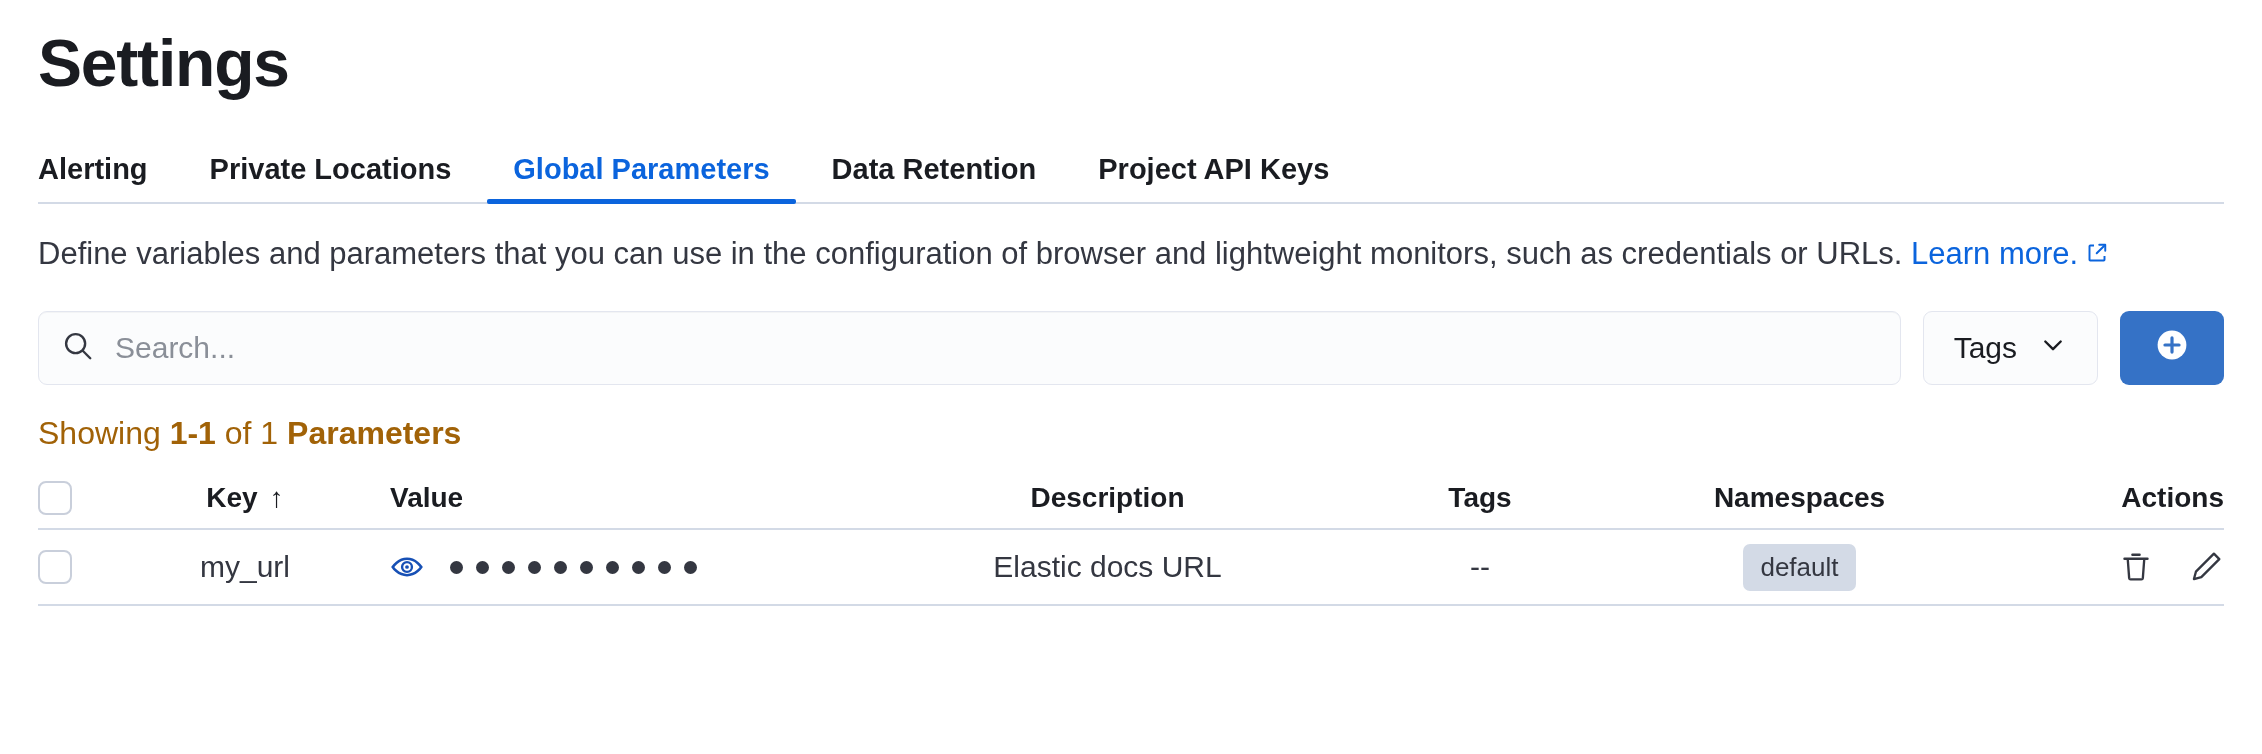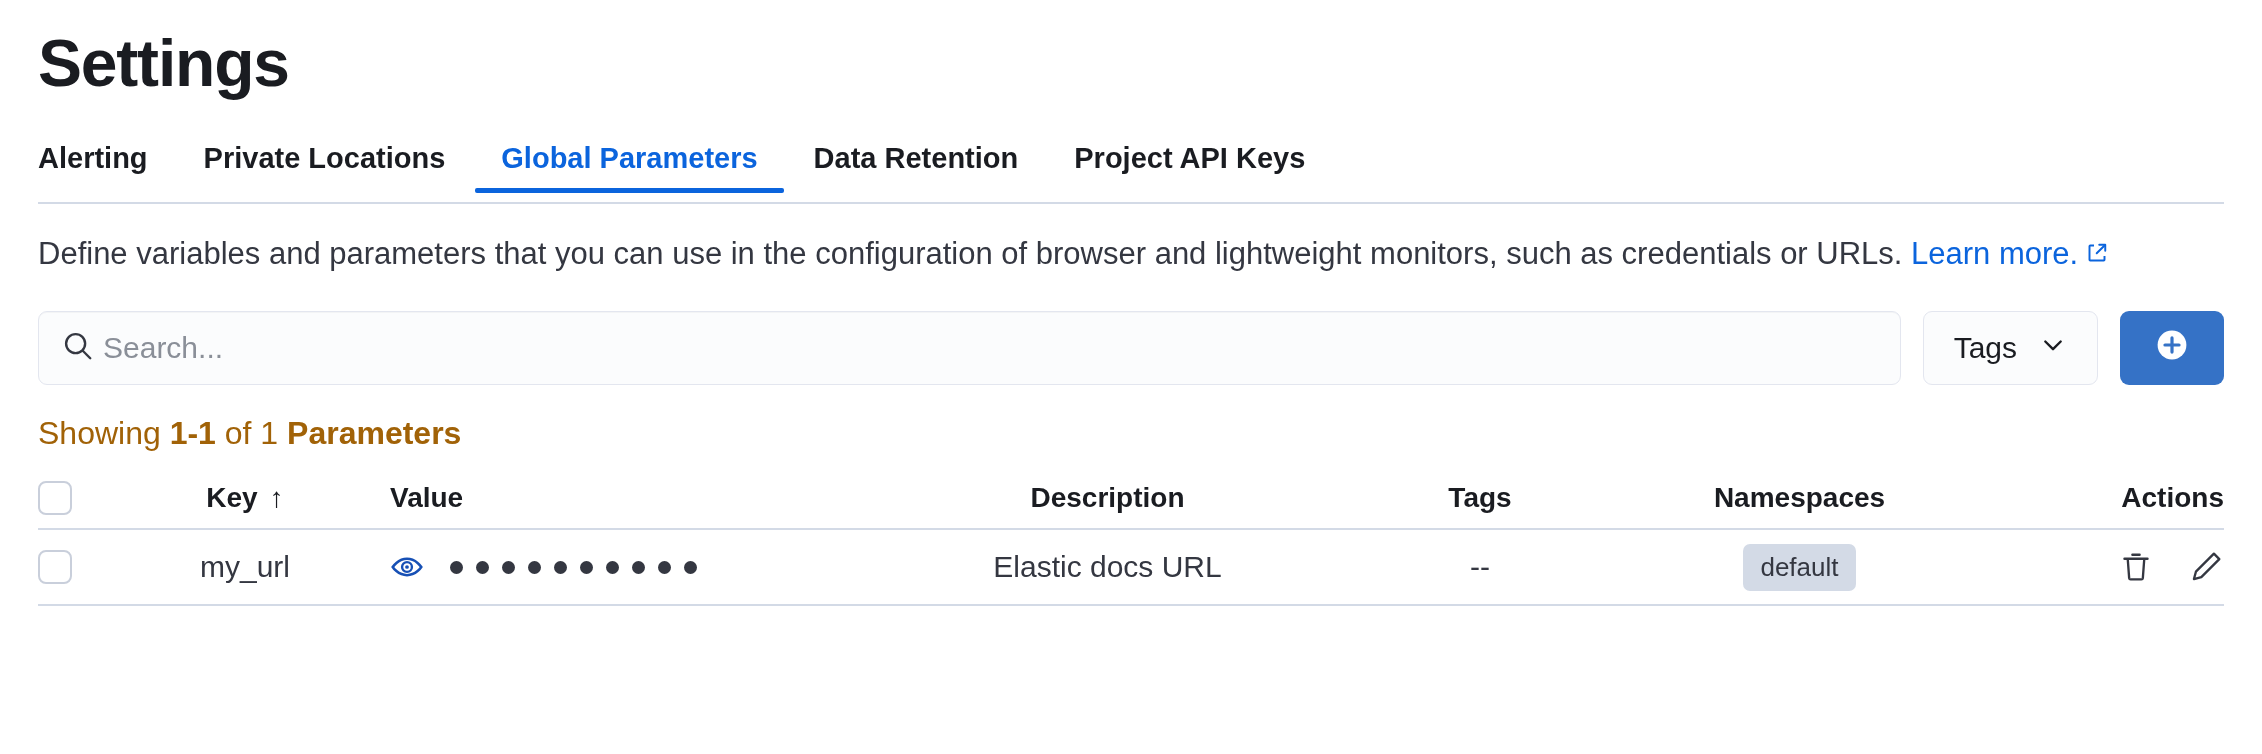--- a/index.html
+++ b/index.html
@@ -25,22 +25,22 @@
     line-height: 1.0;
     font-weight: 700;
     letter-spacing: -1.2px;
     color: #1a1c21;
     padding-top: 22px;
   }
 
   
   .tabs {
     display: flex;
-    align-items: flex-start;
-    gap: 4px;
+    align-items: flex-end;
+    gap: 10px;
     margin-top: 46px;
     border-bottom: 2px solid #d3dae6;
     height: 62px;
   }
   .tab {
     position: relative;
     font-size: 29px;
     font-weight: 700;
     color: #1a1c21;
     padding: 0 26px 16px 26px;
@@ -83,21 +83,21 @@
     display: flex;
     align-items: stretch;
     gap: 22px;
     margin-top: 34px;
     height: 74px;
   }
   .search-box {
     flex: 1 1 auto;
     display: flex;
     align-items: center;
-    gap: 8px;
+    gap: 20px;
     background: #fbfcfd;
     border: 1px solid #e3e6ef;
     border-radius: 9px;
     padding: 0 22px;
     box-shadow: 0 1px 0 rgba(0,0,0,0.03) inset;
   }
   .search-input {
     border: none;
     outline: none;
     background: transparent;

